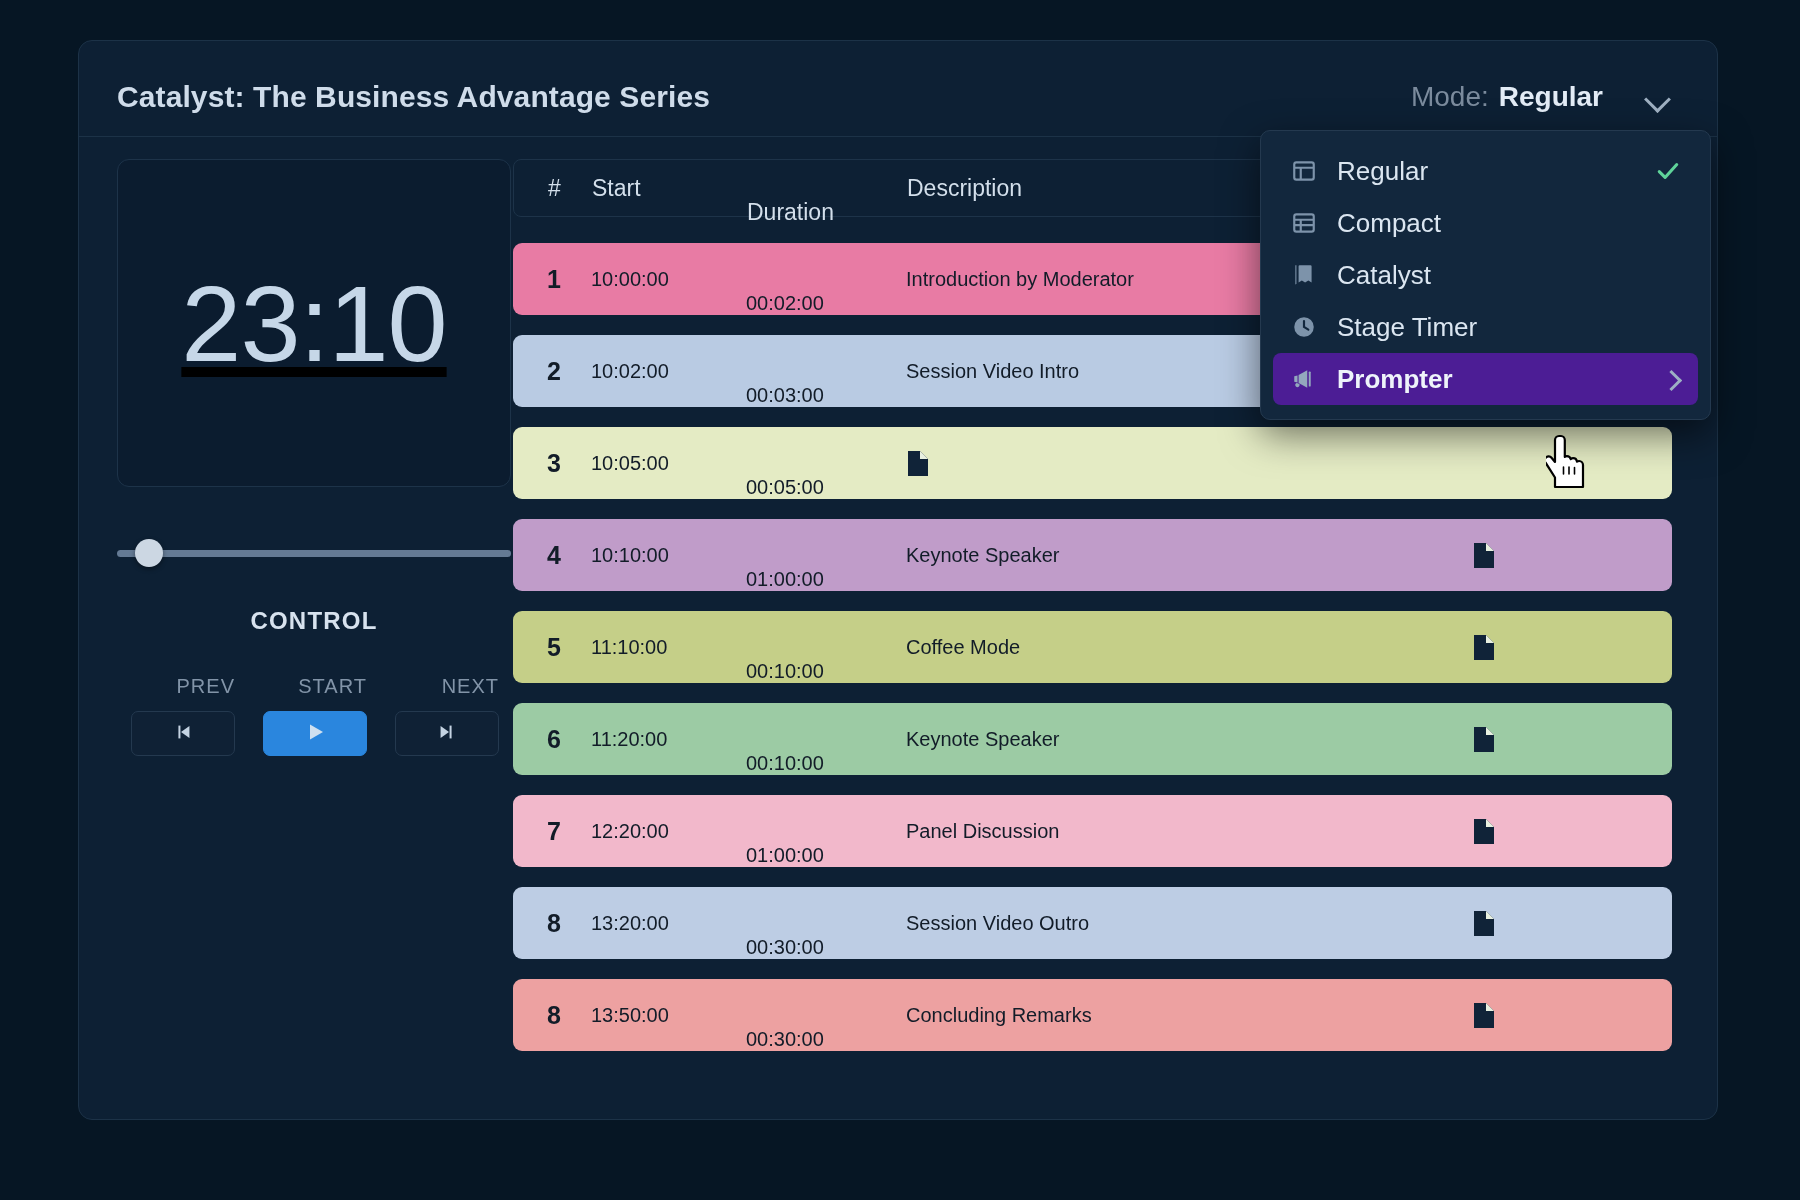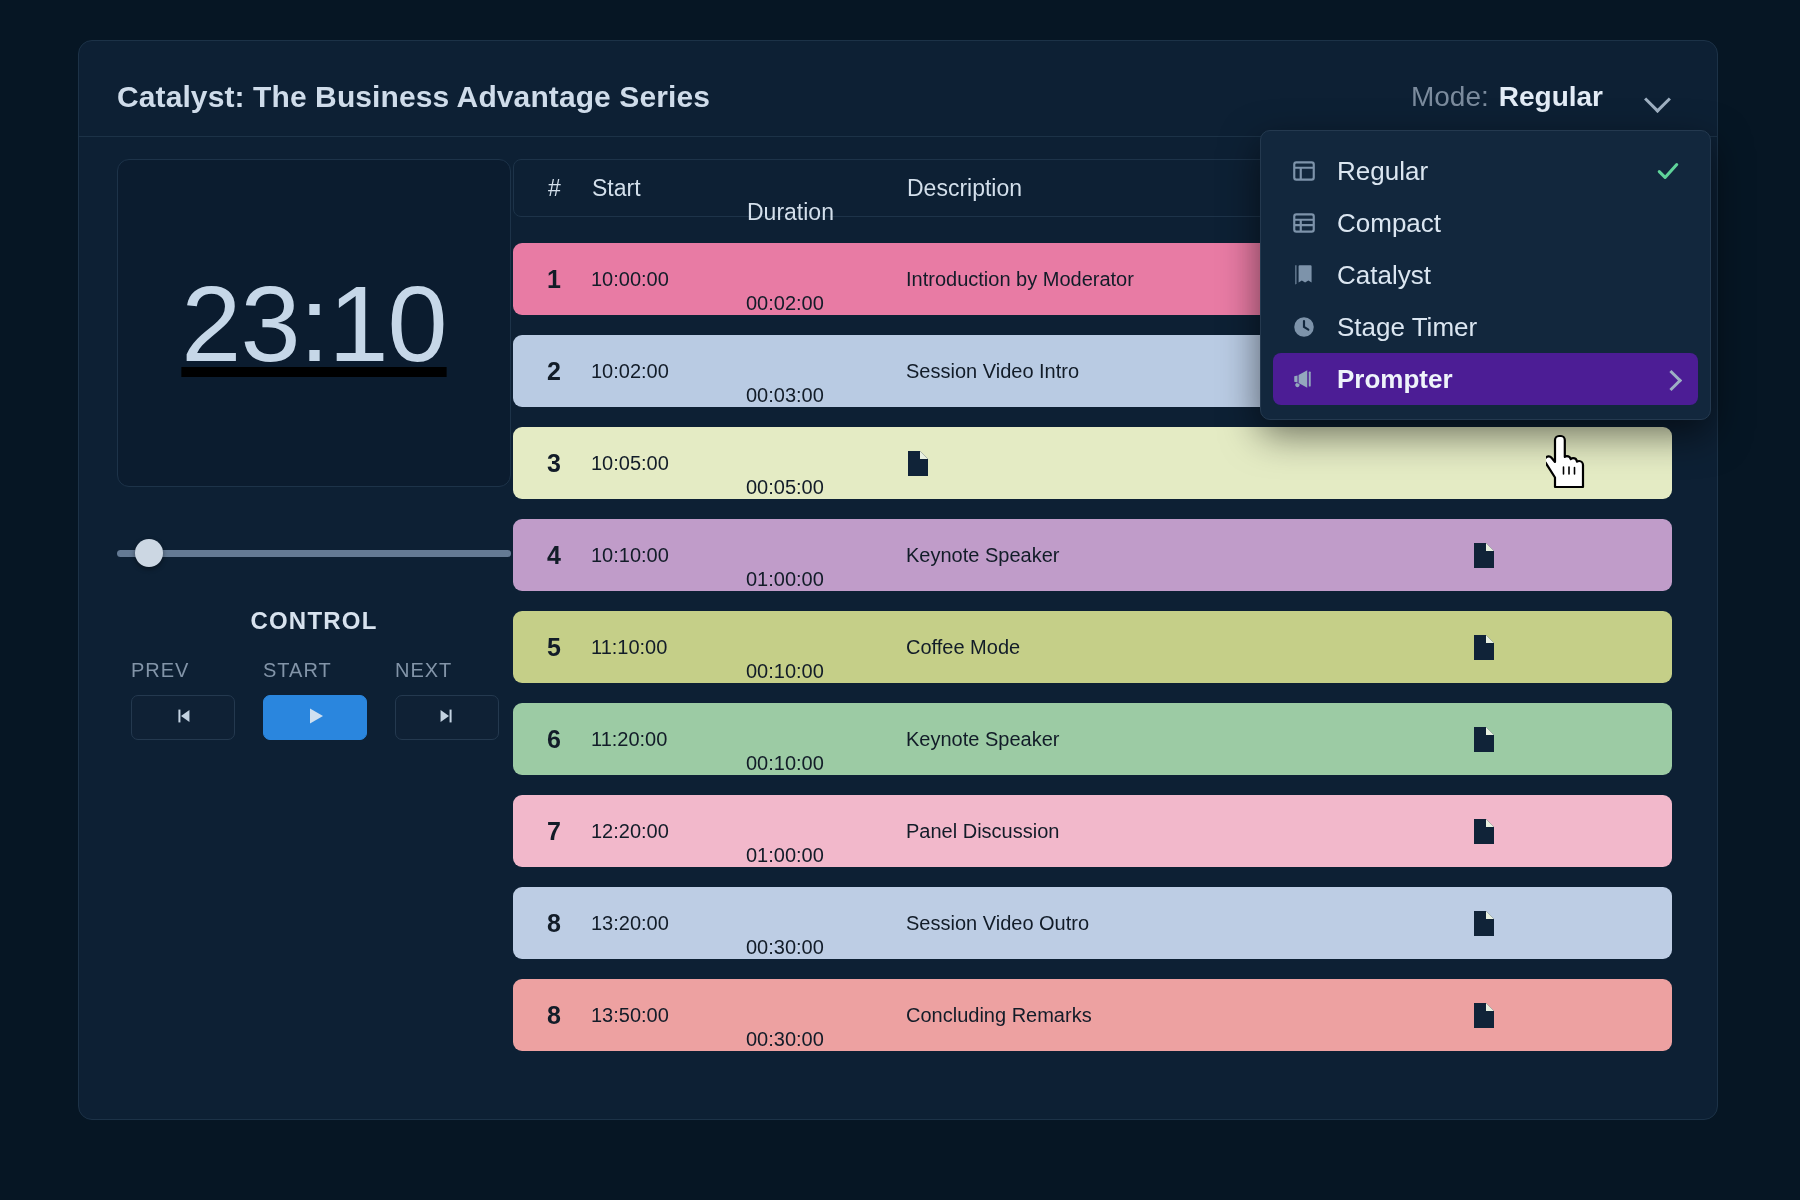--- a/index.html
+++ b/index.html
@@ -159,21 +159,21 @@
     font-weight: bold;
     color: #d7e2ee;
     letter-spacing: 1.2px;
   }
   .btn-row {
     display: flex;
     justify-content: space-between;
     margin-top: 24px;
     padding: 0 12px 0 14px;
   }
-  .btn-cell { width: 104px; text-align: left; }
+  .btn-cell { width: 104px; text-align: right; margin-top: 16px; }
   .btn-cap {
     font-size: 20px;
     color: #8294a8;
     letter-spacing: 1px;
     margin-bottom: 13px;
   }
   .ctrl-btn {
     width: 104px; height: 45px;
     border-radius: 7px;
     border: 1px solid #24394f;

